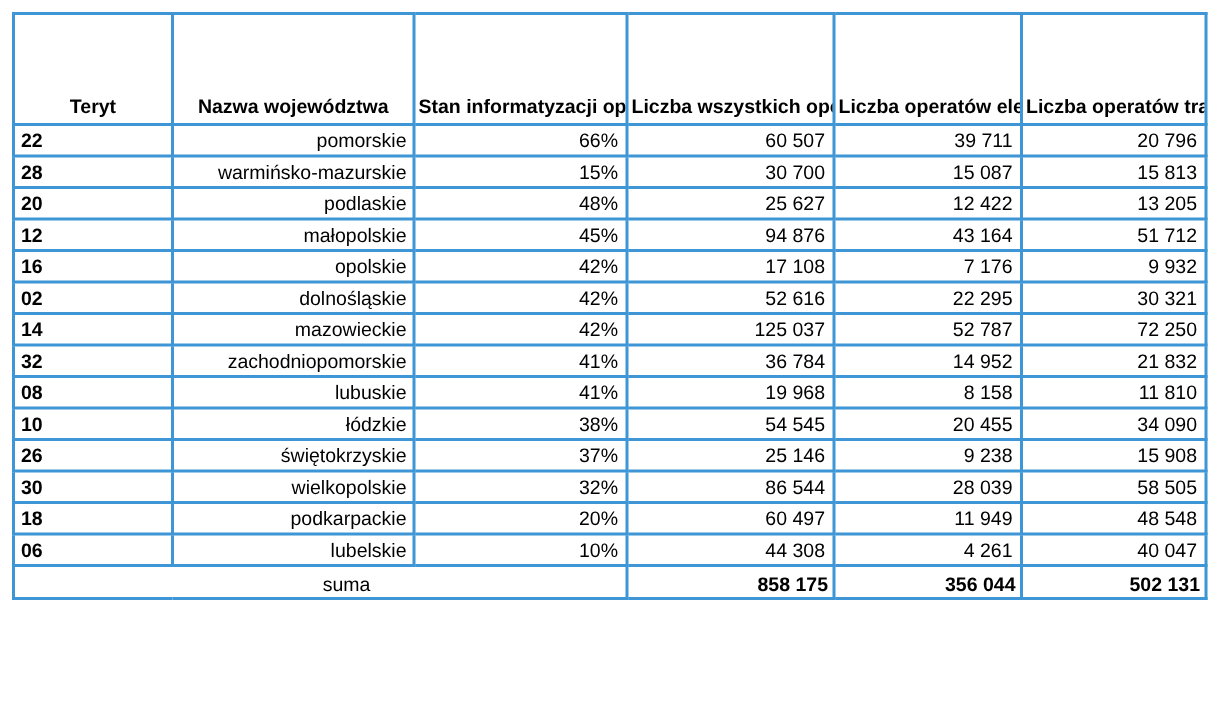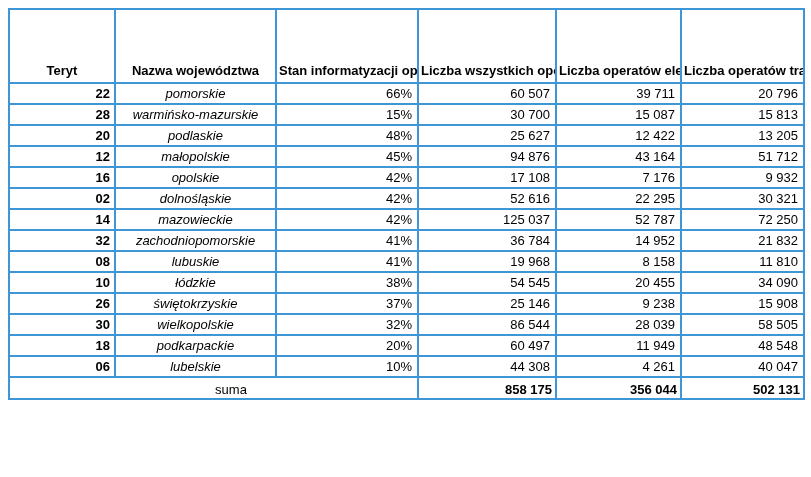--- a/index.html
+++ b/index.html
@@ -39,22 +39,22 @@
     white-space: pre-line;
     line-height: 1.25;
     height: 74px;
     background: #ffffff;
   }
   tbody td {
     height: 21px;
     padding: 1px 4px;
     background: #ffffff;
   }
-  .c-teryt { text-align: right; font-weight: bold; }
-  .c-nazwa { text-align: center; padding-left: 4px; font-style: italic; }
+  .c-teryt { text-align: left; font-weight: bold; }
+  .c-nazwa { text-align: right; padding-left: 4px; }
   .num { text-align: right; padding-right: 5px; }
   tfoot td {
     border: none;
     padding-top: 4px;
     font-size: 13px;
     background: #ffffff;
   }
   .suma-label {
     text-align: center;
     padding-left: 36px;

